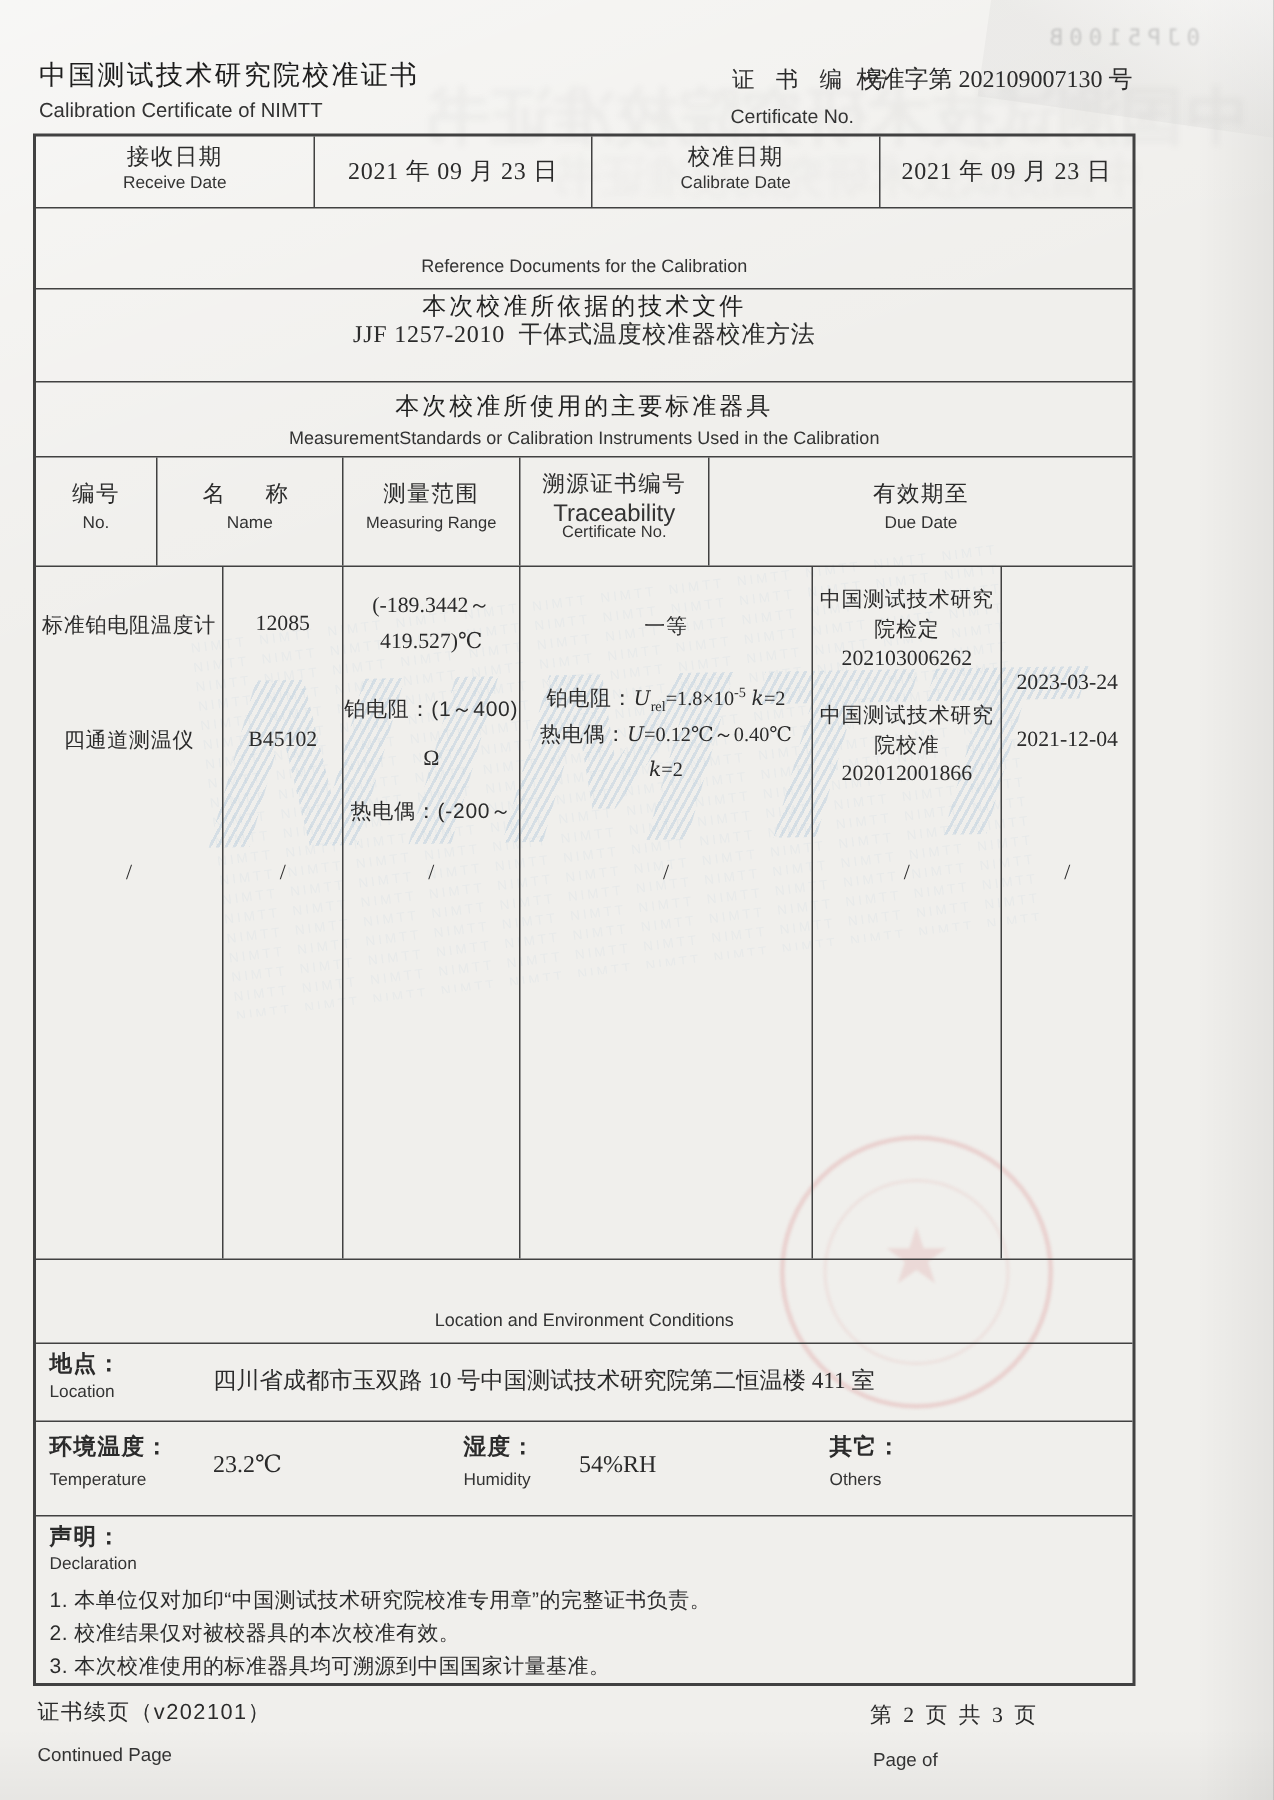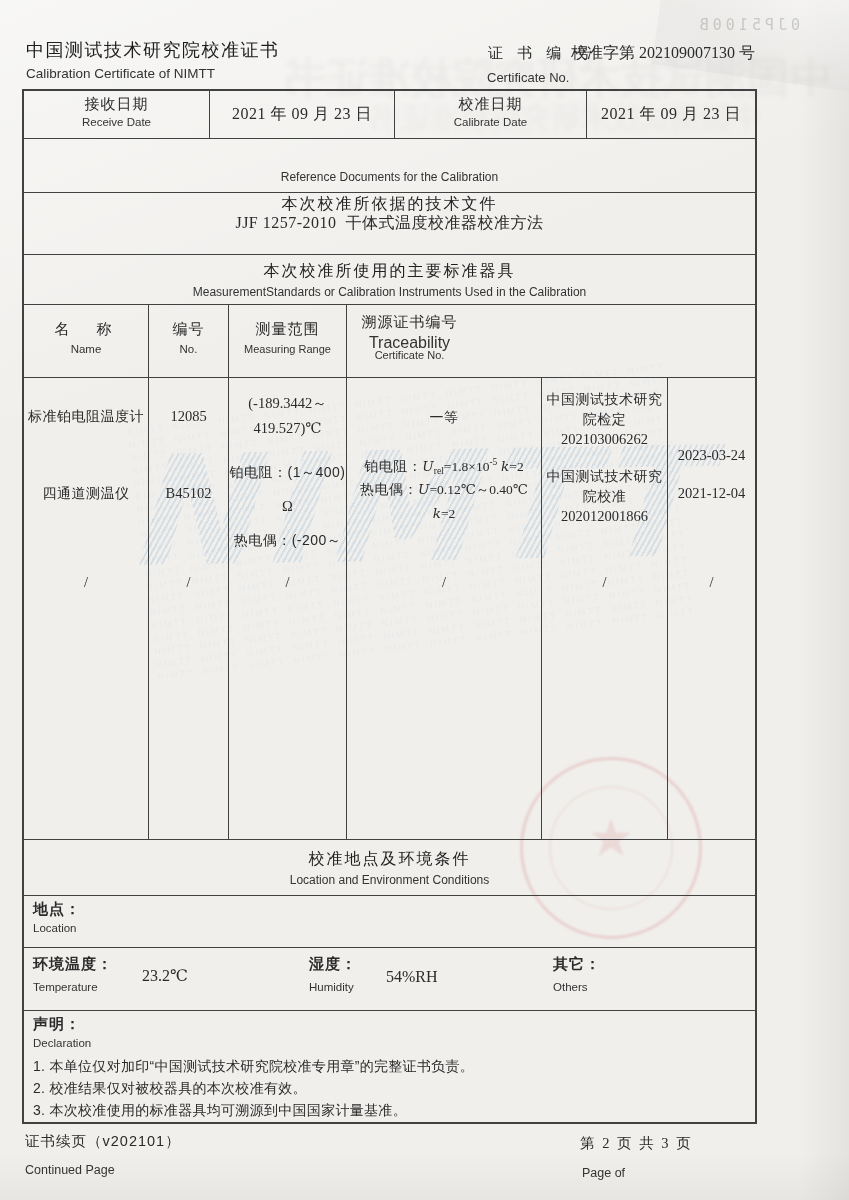--- a/index.html
+++ b/index.html
@@ -164,36 +164,40 @@
       <div class="abs ctr serif" style="top:20px; font-size:16px; white-space:pre; letter-spacing:.5px;">JJF 1257-2010  干体式温度校准器校准方法</div>
     </div>
 
     <div class="row" style="height:50px;">
       <div class="abs ctr sect-cn" style="top:6px;">本次校准所使用的主要标准器具</div>
       <div class="abs ctr sect-en en" style="top:30px;">MeasurementStandards or Calibration Instruments Used in the Calibration</div>
     </div>
 
     <div class="row" style="height:73px;">
       <div class="cells">
+        <div class="cell" style="width:80px;">
+          <div class="abs ctr lab-cn" style="top:15px;">编号</div>
+          <div class="abs ctr lab-en en" style="top:38px;">No.</div>
+        </div>
         <div class="cell" style="width:124px;">
           <div class="abs ctr lab-cn" style="top:15px; letter-spacing:6px;">名　称</div>
           <div class="abs ctr lab-en en" style="top:38px;">Name</div>
-        </div>
-        <div class="cell" style="width:80px;">
-          <div class="abs ctr lab-cn" style="top:15px;">编号</div>
-          <div class="abs ctr lab-en en" style="top:38px;">No.</div>
         </div>
         <div class="cell" style="width:118px;">
           <div class="abs ctr lab-cn" style="top:15px;">测量范围</div>
           <div class="abs ctr lab-en en" style="top:38px; font-size:11px;">Measuring Range</div>
         </div>
         <div class="cell" style="width:126px;">
           <div class="abs ctr lab-cn" style="top:8px;">溯源证书编号</div>
           <div class="abs ctr en" style="top:29px; font-size:16px;">Traceability</div>
           <div class="abs ctr en" style="top:44px; font-size:11px;">Certificate No.</div>
+        </div>
+        <div class="cell" style="flex:1;">
+          <div class="abs ctr lab-cn" style="top:15px;">有效期至</div>
+          <div class="abs ctr lab-en en" style="top:38px;">Due Date</div>
         </div>
       </div>
     </div>
 
     <div class="row" style="height:462px;">
       <div class="cells">
 
         <div class="cell" style="width:124px;">
           <div class="abs ctr b-cn" style="top:30px;">标准铂电阻温度计</div>
           <div class="abs ctr b-cn" style="top:107px;">四通道测温仪</div>
@@ -241,27 +245,27 @@
 
         <div class="cell" style="flex:1;">
           <div class="abs ctr b-num serif" style="top:34px;margin-top:35px;">2023-03-24</div>
           <div class="abs ctr b-num serif" style="top:107px;">2021-12-04</div>
           <div class="abs ctr b-num serif" style="top:196px;">/</div>
         </div>
       </div>
     </div>
 
     <div class="row" style="height:56px;">
-      <div class="abs ctr sect-cn" style="top:9px;">校准地点及环境条件</div>
       <div class="abs ctr sect-en en" style="top:33px;">Location and Environment Conditions</div>
     </div>
 
     <div class="row" style="height:52px;">
       <div class="abs lab-cn" style="left:9px; top:4px; font-weight:bold; font-size:15px;">地点：</div>
       <div class="abs lab-en en" style="left:9px; top:26px;">Location</div>
+      <div class="abs serif" style="left:118px; top:14px; font-size:15.5px;">四川省成都市玉双路 10 号中国测试技术研究院第二恒温楼 411 室</div>
     </div>
 
     <div class="row" style="height:63px;text-align:center;">
       <div class="abs lab-cn" style="left:9px; top:7px; font-weight:bold;">环境温度：</div>
       <div class="abs lab-en en" style="left:9px; top:33px;">Temperature</div>
       <div class="abs serif" style="left:118px; top:18px; font-size:16px;">23.2℃</div>
       <div class="abs lab-cn" style="left:285px; top:7px; font-weight:bold;">湿度：</div>
       <div class="abs lab-en en" style="left:285px; top:33px;">Humidity</div>
       <div class="abs serif" style="left:362px; top:20px; font-size:16px;">54%RH</div>
       <div class="abs lab-cn" style="left:529px; top:7px; font-weight:bold;">其它：</div>

